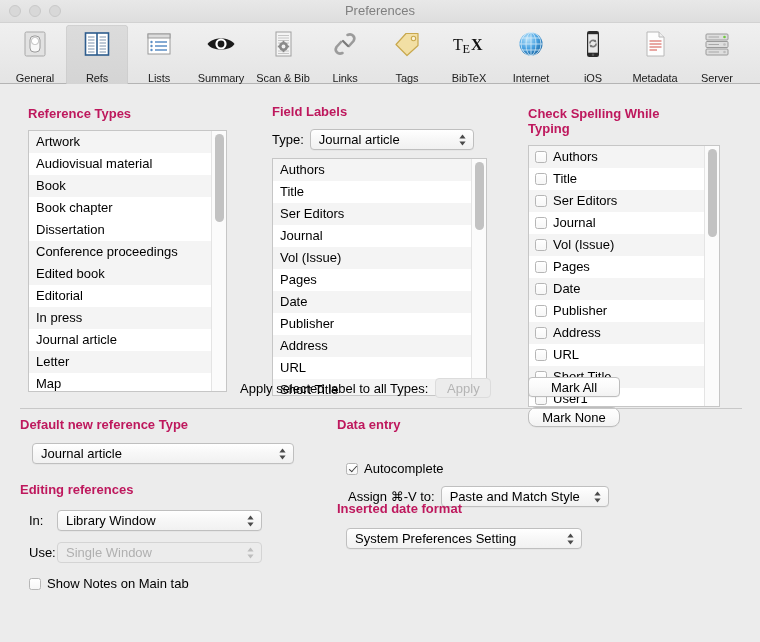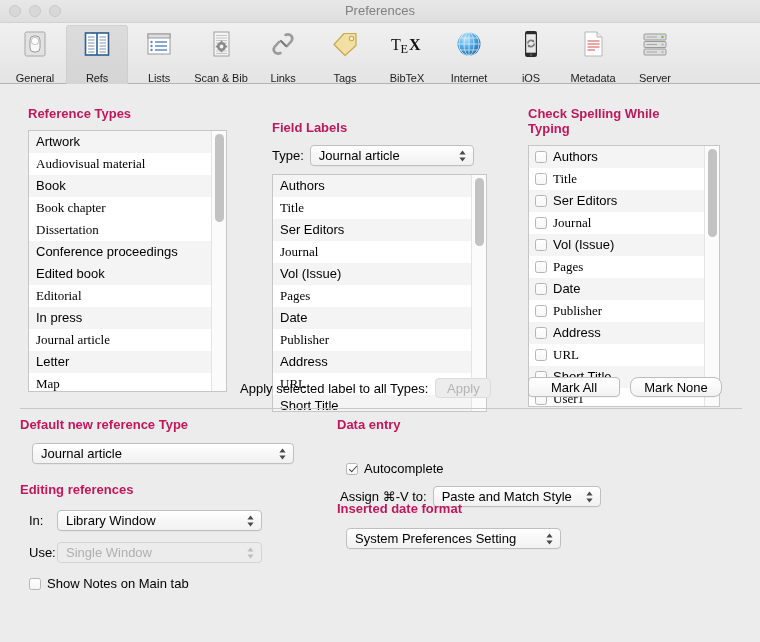--- a/index.html
+++ b/index.html
@@ -129,21 +129,21 @@
     height: 22px;
     line-height: 22px;
     font-size: 13px;
     color: #000;
     padding-left: 7px;
     box-sizing: border-box;
     white-space: nowrap;
     overflow: hidden;
   }
   .lrow.odd  { background: #f4f4f4; }
-  .lrow.even { background: #ffffff; font-family: Liberation Serif, serif; }
+  .lrow.even { background: #ffffff; }
 
   .lrow.chk { padding-left: 6px; display: flex; align-items: center; }
 
   .scrolltrack {
     position: absolute;
     top: 0; right: 0; bottom: 0;
     width: 15px;
     background: #fbfbfb;
     border-left: 1px solid #e4e4e4;
     box-sizing: border-box;
@@ -309,20 +309,30 @@
           <g stroke="#5b8ec4" stroke-width="1.5">
             <line x1="11" y1="13" x2="23" y2="13"></line>
             <line x1="11" y1="17" x2="23" y2="17"></line>
             <line x1="11" y1="21" x2="23" y2="21"></line>
           </g>
         </svg>
       </div>
       <div class="tblabel">Lists</div>
     </div>
 
+    <div class="tbitem">
+      <div class="tbicon">
+        <svg width="32" height="30" viewBox="0 0 32 30">
+          <path d="M2.5 15 C7 7.5, 25 7.5, 29.5 15 C25 22.5, 7 22.5, 2.5 15 Z" fill="#1a1a1a"></path>
+          <circle cx="16" cy="15" r="5.6" fill="#ffffff"></circle>
+          <circle cx="16" cy="15" r="3.4" fill="#1a1a1a"></circle>
+        </svg>
+      </div>
+      <div class="tblabel">Summary</div>
+    </div>
 
     <div class="tbitem">
       <div class="tbicon">
         <svg width="30" height="30" viewBox="0 0 30 30">
           <rect x="8" y="3" width="15" height="24" fill="#f4f4f4" stroke="#a0a0a0" stroke-width="1"></rect>
           <g stroke="#c0c0c0" stroke-width="0.9">
             <line x1="10" y1="6.5" x2="21" y2="6.5"></line>
               <line x1="10" y1="9" x2="21" y2="9"></line>
             <line x1="10" y1="11.5" x2="21" y2="11.5"></line>
               <line x1="10" y1="14" x2="21" y2="14"></line>
@@ -476,21 +486,21 @@
             <div class="lrow even"><span>Journal article</span></div>
             <div class="lrow odd"><span>Letter</span></div>
             <div class="lrow even"><span>Map</span></div>
           </div>
         <div class="scrolltrack">
           <div class="scrollthumb" style="top:3px; height:88px;"></div>
         </div>
       </div>
     </div>
 
-    <div class="col" style="left:272px; top:36px; width:215px;">
+    <div class="col" style="left:272px; top:20px; width:215px;">
       <div class="section-title">Field Labels</div>
       <div style="display:flex; align-items:center; margin-top:10px;">
         <span class="flabel" style="margin-right:6px;">Type:</span>
         <div class="popup" style="width:164px;">
           <span>Journal article</span>
           <svg class="chev" viewBox="0 0 9 14">
             <polygon points="4.5,1.5 7.6,5.6 1.4,5.6" fill="#4a4a4a"></polygon>
             <polygon points="4.5,12.5 7.6,8.4 1.4,8.4" fill="#4a4a4a"></polygon>
           </svg>
         </div>
@@ -572,21 +582,21 @@
           <div class="scrollthumb" style="top:3px; height:88px;"></div>
         </div>
       </div>
     </div>
 
     <div style="position:absolute; left:240px; top:294px; display:flex; align-items:center;">
       <span class="flabel">Apply selected label to all Types:</span>
       <div class="pbtn disabled" style="margin-left:7px; width:56px;">Apply</div>
     </div>
 
-    <div style="position:absolute; left:528px; top:293px; display:flex; gap:10px;">
+    <div style="position:absolute; left:528px; top:293px; display:flex; gap:10px;flex-direction:column;">
       <div class="pbtn" style="width:92px;">Mark All</div>
       <div class="pbtn" style="width:92px;border-radius:8px;">Mark None</div>
     </div>
 
     <div class="hsep" style="left:20px; top:324px; width:722px;"></div>
 
     <div class="col" style="left:20px; top:333px; width:280px;">
       <div class="section-title">Default new reference Type</div>
       <div class="popup" style="margin-top:11px; margin-left:12px; width:262px;">
         <span>Journal article</span>
@@ -629,35 +639,35 @@
     </div>
 
     <div class="col" style="left:337px; top:333px; width:330px;">
       <div class="section-title">Data entry</div>
 
       <div style="display:flex; align-items:center; margin-top:29px; margin-left:9px;">
         <span class="cbox checked" id="cb-autocomplete"></span>
         <span class="cblabel">Autocomplete</span>
       </div>
 
-      <div style="display:flex; align-items:center; margin-top:10px; margin-left:3px;">
+      <div style="display:flex; align-items:center; margin-top:10px; margin-left:11px;">
         <span class="flabel" style="margin-right:6px;">Assign ⌘-V to:</span>
         <div class="popup" style="width:168px;">
           <span>Paste and Match Style</span>
           <svg class="chev" viewBox="0 0 9 14">
             <polygon points="4.5,1.5 7.6,5.6 1.4,5.6" fill="#4a4a4a"></polygon>
             <polygon points="4.5,12.5 7.6,8.4 1.4,8.4" fill="#4a4a4a"></polygon>
           </svg>
         </div>
       </div>
     </div>
 
     <div class="col" style="left:337px; top:417px; width:330px;">
       <div class="section-title">Inserted date format</div>
-      <div class="popup" style="margin-top:12px; margin-left:9px; width:215px;">
+      <div class="popup" style="margin-top:12px; margin-left:9px; width:236px;">
         <span>System Preferences Setting</span>
         <svg class="chev" viewBox="0 0 9 14">
           <polygon points="4.5,1.5 7.6,5.6 1.4,5.6" fill="#4a4a4a"></polygon>
           <polygon points="4.5,12.5 7.6,8.4 1.4,8.4" fill="#4a4a4a"></polygon>
         </svg>
       </div>
     </div>
 
   </div>
 </div>

